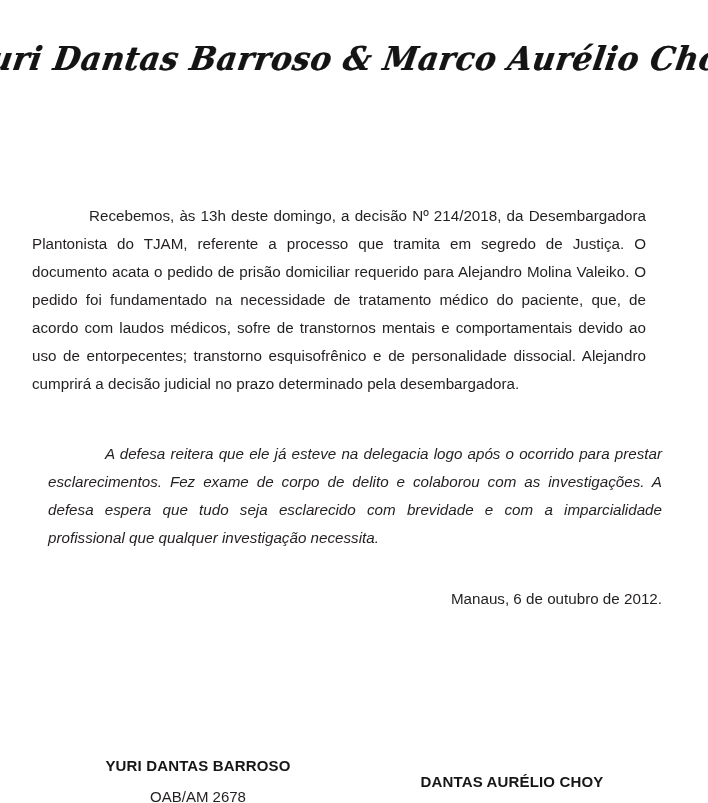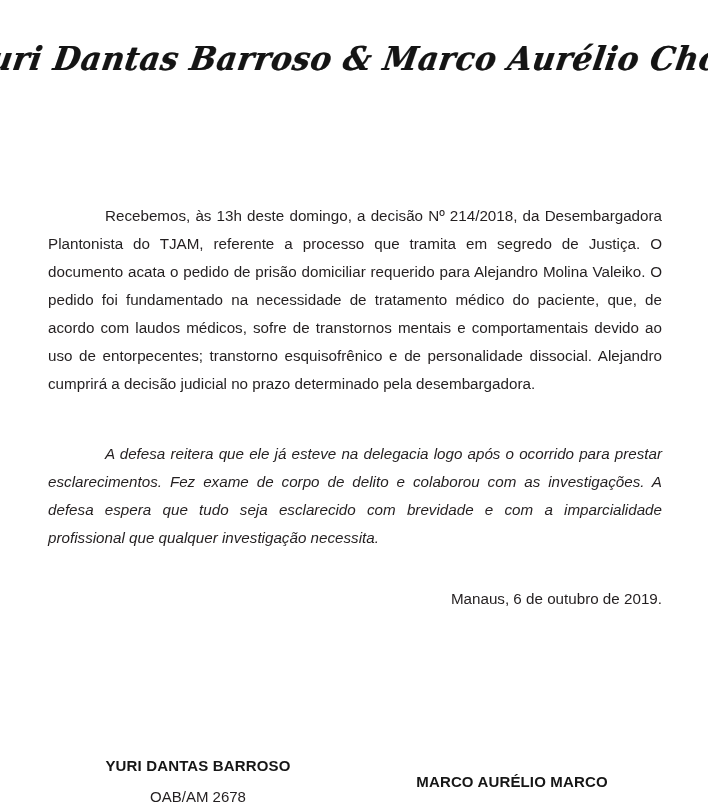--- a/index.html
+++ b/index.html
@@ -47,21 +47,21 @@
     transform-origin: center center;
     text-shadow:
       0.5px 0 0 rgba(20,20,20,0.55),
       -0.4px 0 0 rgba(20,20,20,0.25),
       0 0.4px 0 rgba(20,20,20,0.2);
   }
 
   
   .body-block {
     position: absolute;
-    left: 48px;
+    left: 32px;
     top: 202px;
     width: 614px;
   }
 
   p.para {
     margin: 0;
     font-size: 15.2px;
     line-height: 28px;
     text-align: justify;
     text-justify: inter-word;
@@ -132,29 +132,29 @@
 
   <div class="body-block">
     <p class="para">Recebemos, às 13h deste domingo, a decisão Nº 214/2018, da Desembargadora Plantonista do TJAM, referente a processo que tramita em segredo de Justiça. O documento acata o pedido de prisão domiciliar requerido para Alejandro Molina Valeiko. O pedido foi fundamentado na necessidade de tratamento médico do paciente, que, de acordo com laudos médicos, sofre de transtornos mentais e comportamentais devido ao uso de entorpecentes; transtorno esquisofrênico e de personalidade dissocial. Alejandro cumprirá a decisão judicial no prazo determinado pela desembargadora.</p>
   </div>
 
   <div class="para-2-wrap">
     <p class="para">A defesa reitera que ele já esteve na delegacia logo após o ocorrido para prestar esclarecimentos. Fez exame de corpo de delito e colaborou com as investigações. A defesa espera que tudo seja esclarecido com brevidade e com a imparcialidade profissional que qualquer investigação necessita.</p>
   </div>
 
   <div class="dateline">
-    <span>Manaus, 6 de outubro de 2019.</span>
+    <span>Manaus, 6 de outubro de 2012.</span>
   </div>
 
   <div class="signatures">
 
     <div class="sig-col">
       <span class="sig-name">YURI DANTAS BARROSO</span>
       <span class="sig-oab">OAB/AM 2678</span>
     </div>
 
     <div class="sig-col">
-      <span class="sig-name">MARCO AURÉLIO MARCO</span>
+      <span class="sig-name">DANTAS AURÉLIO CHOY</span>
     </div>
 
   </div>
 
 </div>
 
 </body></html>

